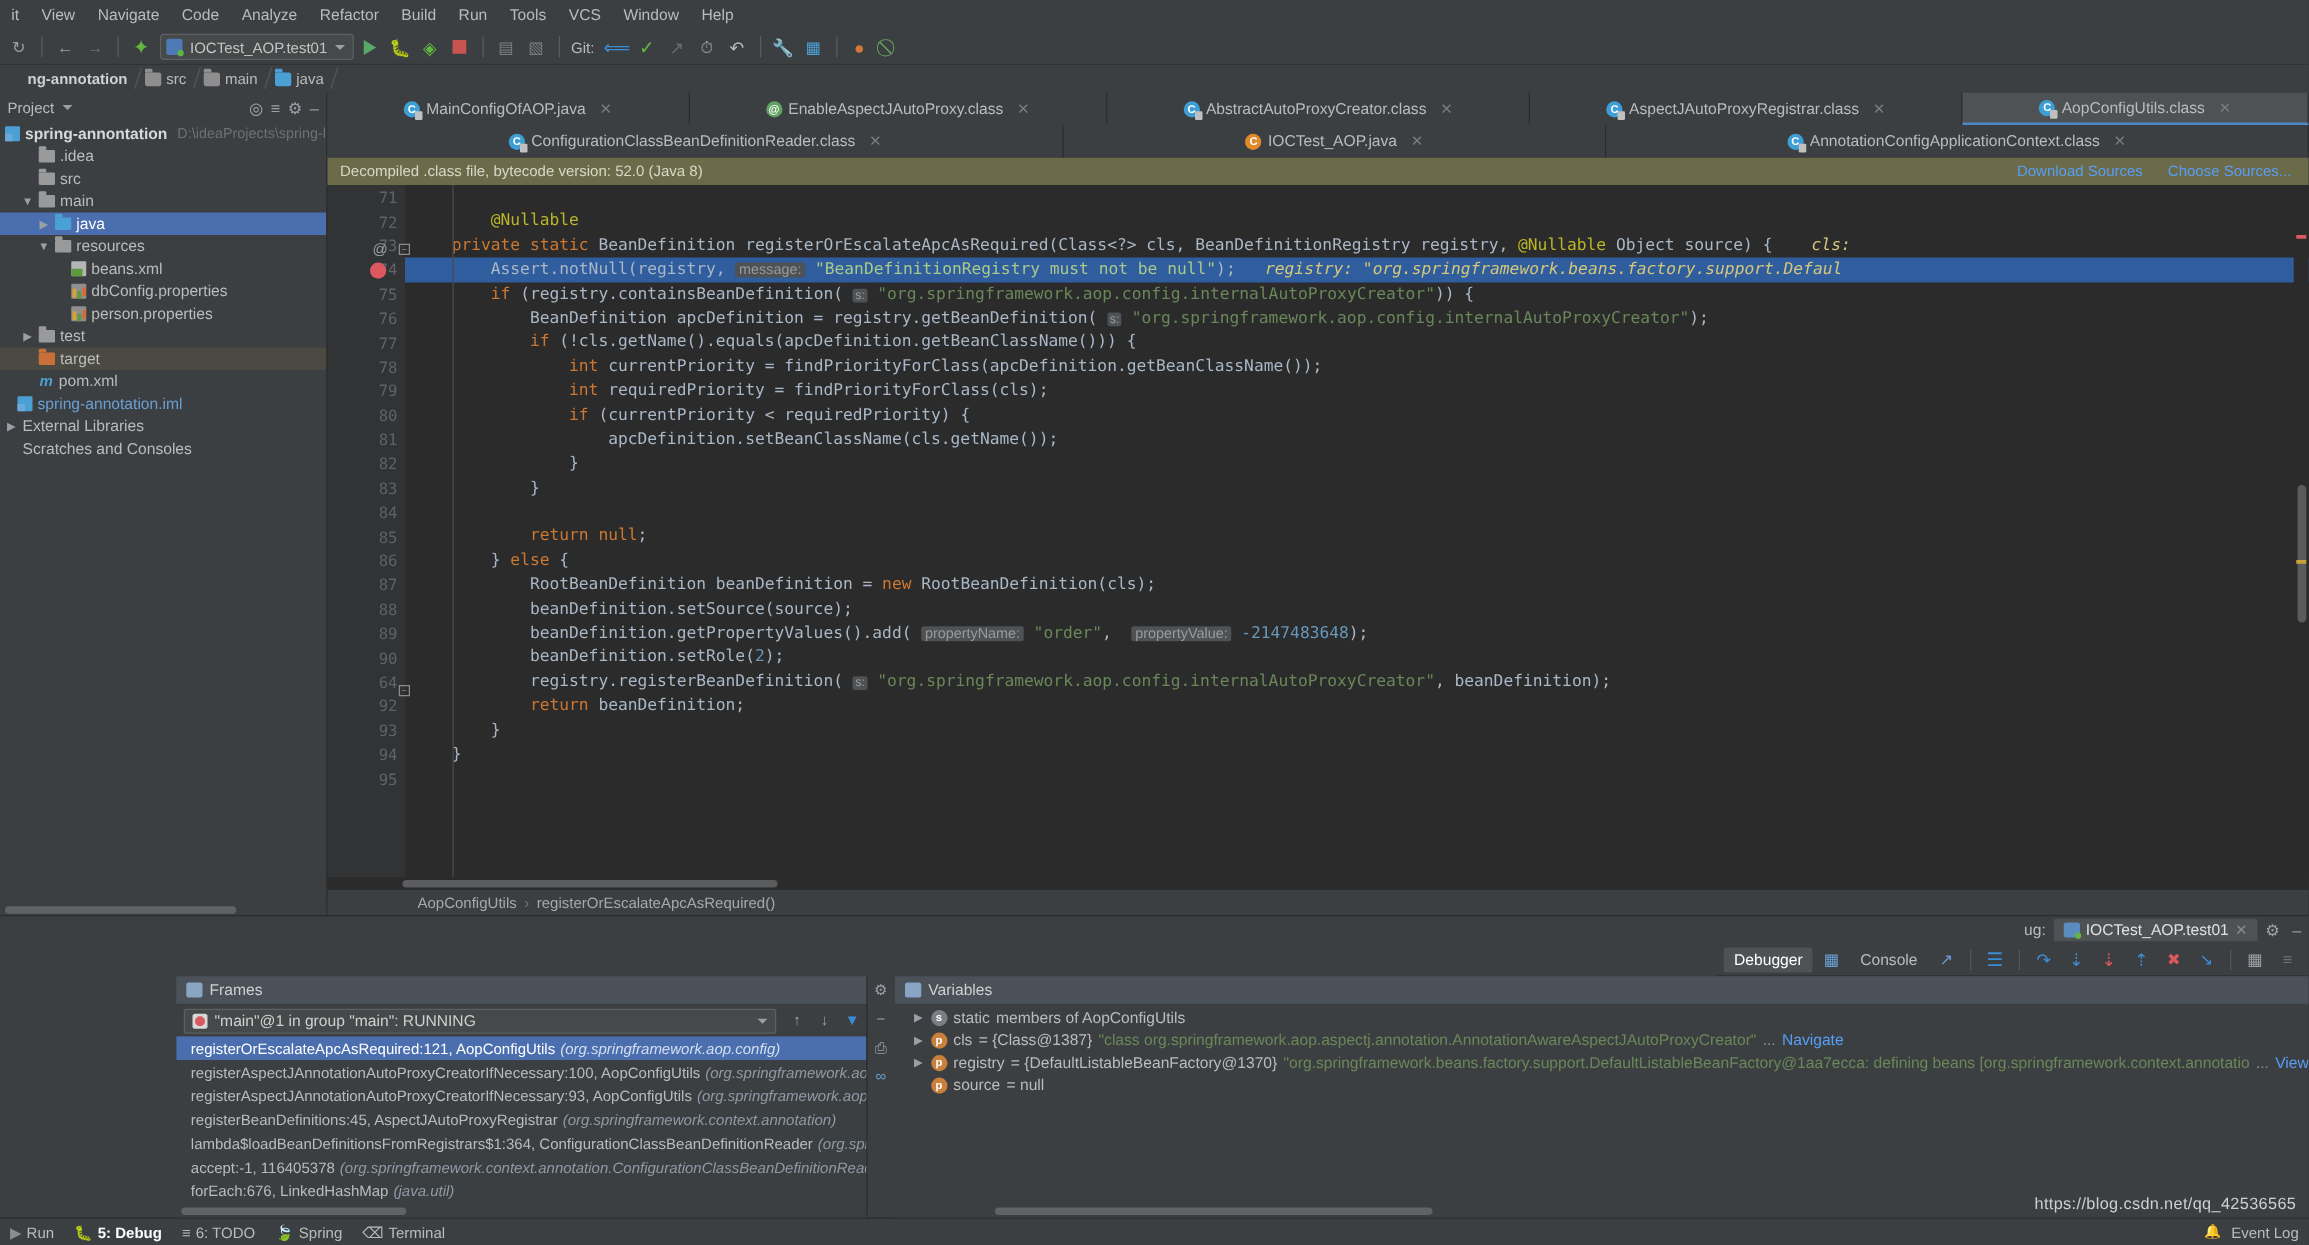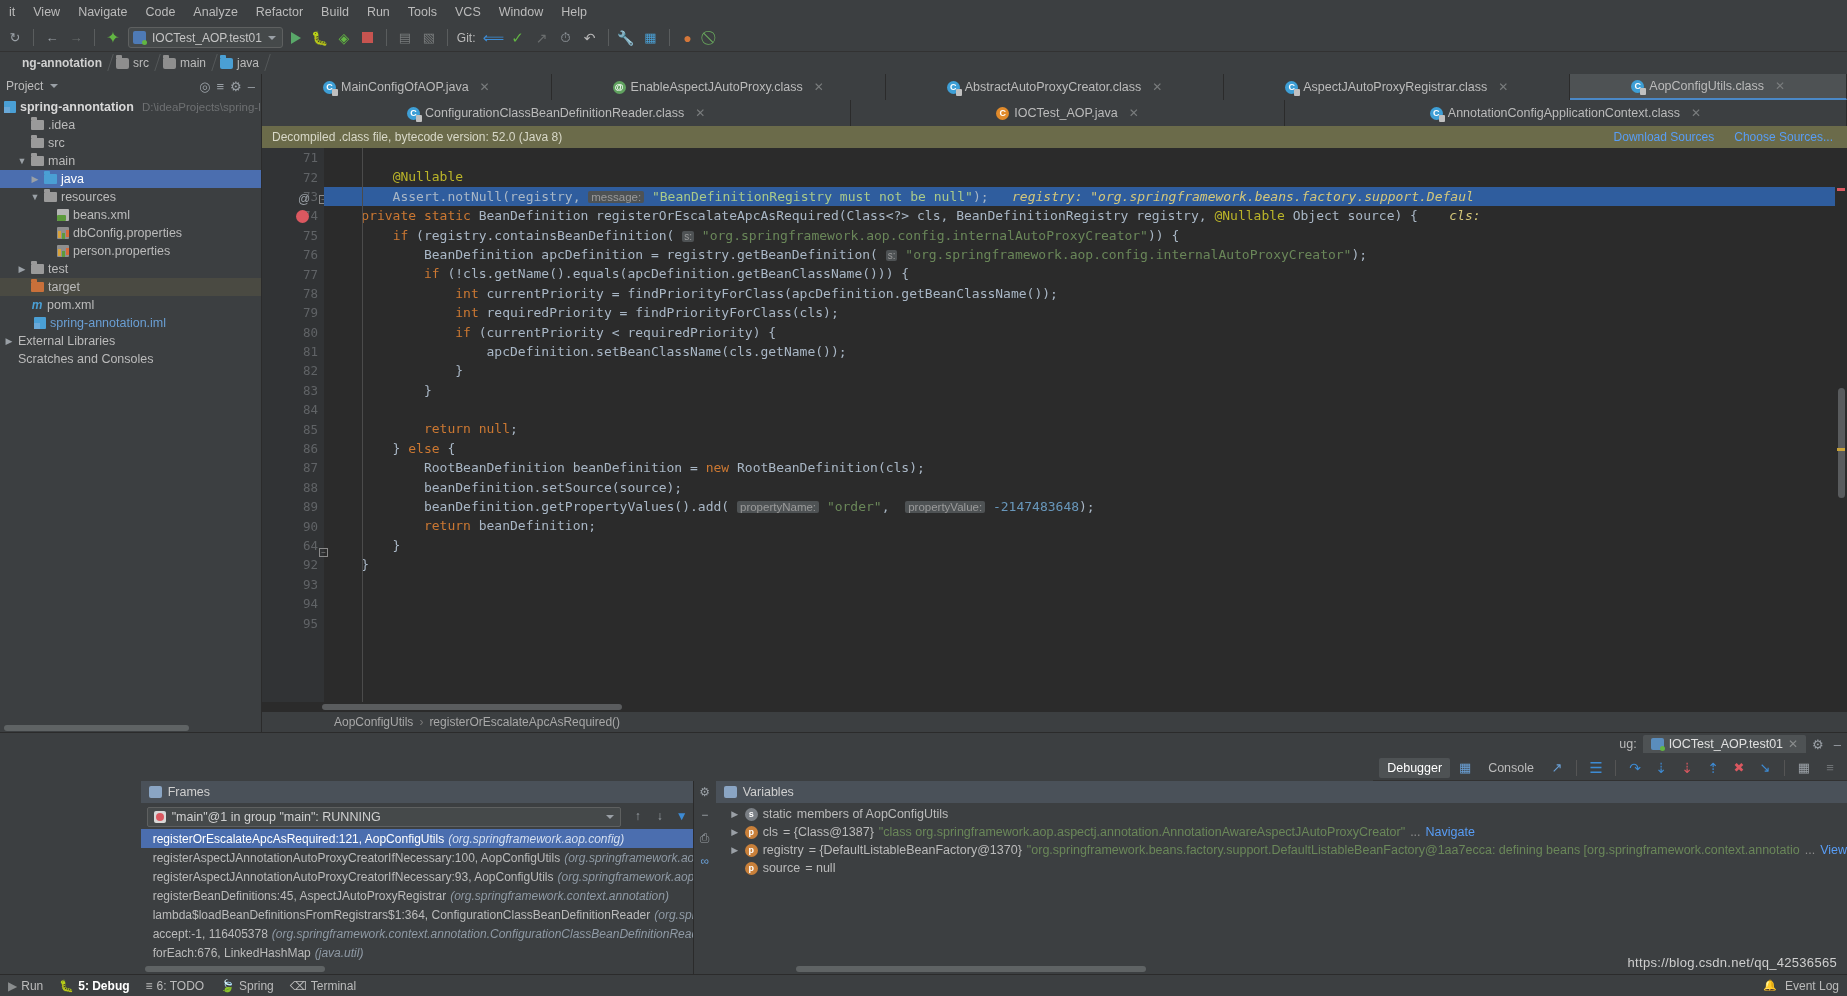--- a/index.html
+++ b/index.html
@@ -384,21 +384,21 @@
           <div class="trow dim" style="padding-left: 17px;">
             <span class="arrow"></span>
             <span class="ico-folder orange"></span>
             <span>target</span>
           </div>
           <div class="trow" style="padding-left: 17px;">
             <span class="arrow"></span>
             <span class="ico-m">m</span>
             <span>pom.xml</span>
           </div>
-          <div class="trow" style="padding-left: 20px;">
+          <div class="trow" style="padding-left: 0;">
             <span class="arrow"></span>
             <span class="ico-mod"></span>
             <span style="color: rgb(106, 159, 212);">spring-annotation.iml</span>
           </div>
           <div class="trow" style="padding-left: 4px;">
             <span class="arrow">▶</span>
             <span>External Libraries</span>
           </div>
           <div class="trow" style="padding-left: 4px;">
             <span class="arrow"></span>
@@ -510,37 +510,39 @@
             <div class="gutline">64</div>
             <div class="gutline">92</div>
             <div class="gutline">93</div>
             <div class="gutline">94</div>
             <div class="gutline">95</div>
           </div>
         <div class="code-col" id="codecol">
           <div class="vline" style="left:38px;"></div>
         <div class="cline">&nbsp;</div>
             <div class="cline">        <span class="ann2">@Nullable</span></div>
+            <div class="cline">    <span class="kw">private static</span> BeanDefinition registerOrEscalateApcAsRequired(Class&lt;?&gt; cls, BeanDefinitionRegistry registry, <span class="ann2">@Nullable</span> Object source) {    <span class="param-ital">cls:</span></div>
             <div class="cline hl">        Assert.notNull(registry, <span class="hint">message:</span> <span class="str-hl">"BeanDefinitionRegistry must not be null"</span>);   <span class="param-ital">registry:</span> <span class="param-ital">"org.springframework.beans.factory.support.Defaul</span></div>
-            <div class="cline">    <span class="kw">private static</span> BeanDefinition registerOrEscalateApcAsRequired(Class&lt;?&gt; cls, BeanDefinitionRegistry registry, <span class="ann2">@Nullable</span> Object source) {    <span class="param-ital">cls:</span></div>
             <div class="cline">        <span class="kw">if</span> (registry.containsBeanDefinition( <span class="hint-s">s:</span> <span class="str">"org.springframework.aop.config.internalAutoProxyCreator"</span>)) {</div>
             <div class="cline">            BeanDefinition apcDefinition = registry.getBeanDefinition( <span class="hint-s">s:</span> <span class="str">"org.springframework.aop.config.internalAutoProxyCreator"</span>);</div>
             <div class="cline">            <span class="kw">if</span> (!cls.getName().equals(apcDefinition.getBeanClassName())) {</div>
             <div class="cline">                <span class="kw">int</span> currentPriority = findPriorityForClass(apcDefinition.getBeanClassName());</div>
             <div class="cline">                <span class="kw">int</span> requiredPriority = findPriorityForClass(cls);</div>
             <div class="cline">                <span class="kw">if</span> (currentPriority &lt; requiredPriority) {</div>
             <div class="cline">                    apcDefinition.setBeanClassName(cls.getName());</div>
             <div class="cline">                }</div>
             <div class="cline">            }</div>
             <div class="cline">&nbsp;</div>
             <div class="cline">            <span class="kw">return null</span>;</div>
             <div class="cline">        } <span class="kw">else</span> {</div>
             <div class="cline">            RootBeanDefinition beanDefinition = <span class="kw">new</span> RootBeanDefinition(cls);</div>
             <div class="cline">            beanDefinition.setSource(source);</div>
             <div class="cline">            beanDefinition.getPropertyValues().add( <span class="hint">propertyName:</span> <span class="str">"order"</span>,  <span class="hint">propertyValue:</span> <span class="num">-2147483648</span>);</div>
+            <div class="cline">            beanDefinition.setRole(<span class="num">2</span>);</div>
+            <div class="cline">            registry.registerBeanDefinition( <span class="hint-s">s:</span> <span class="str">"org.springframework.aop.config.internalAutoProxyCreator"</span>, beanDefinition);</div>
             <div class="cline">            <span class="kw">return</span> beanDefinition;</div>
             <div class="cline">        }</div>
             <div class="cline">    }</div>
             <div class="cline">&nbsp;</div>
           </div>
         <div class="editor-vscroll">
           <i></i>
           <div class="stripe" style="top:40px;background:#db5860;"></div>
           <div class="stripe" style="top:300px;background:#c9a33a;"></div>
         </div>

